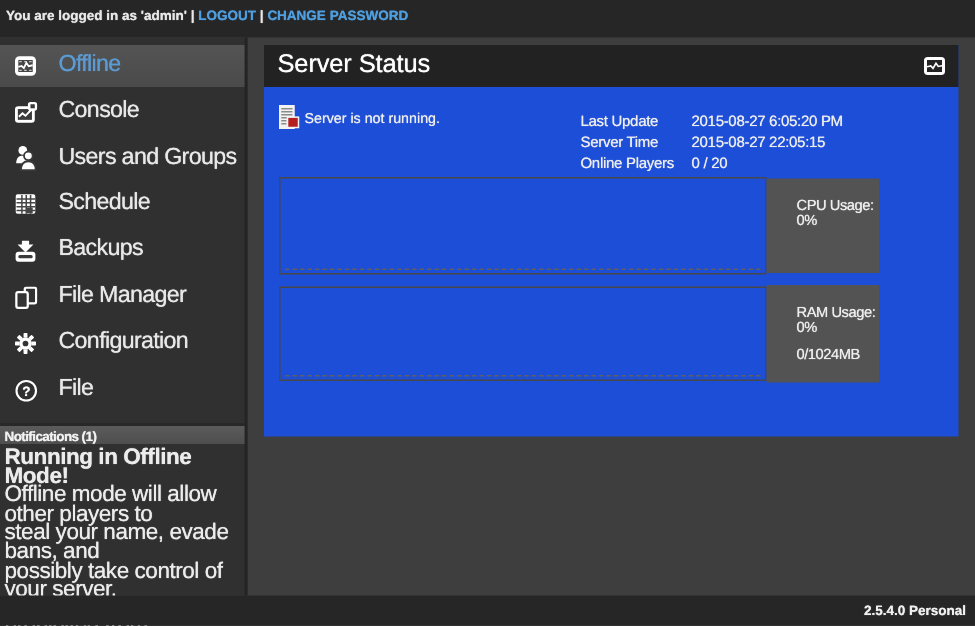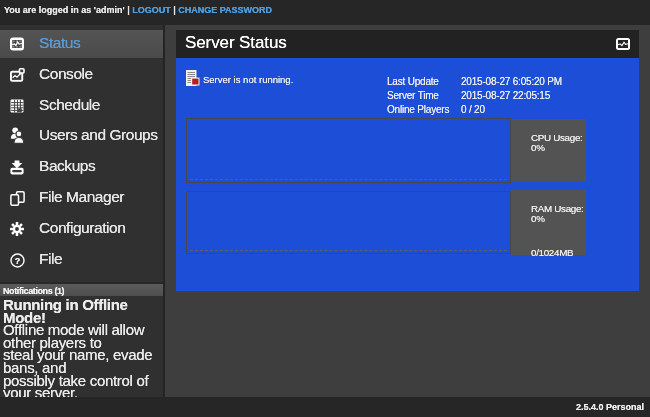--- a/index.html
+++ b/index.html
@@ -61,63 +61,63 @@
               <rect x="2.8" y="3.7" width="1.7" height="0.8"></rect>
               <rect x="6.1" y="3.7" width="1.7" height="0.8"></rect>
               <rect x="9.4" y="3.7" width="1.7" height="0.8"></rect>
               <rect x="2.8" y="9.5" width="1.7" height="0.8"></rect>
               <rect x="6.1" y="9.5" width="1.7" height="0.8"></rect>
               <rect x="9.4" y="9.5" width="1.7" height="0.8"></rect>
             </g>
             <polyline points="2.2,7.6 4.4,7 5.9,8.4 7.6,4.9 9.1,7.1 11.8,6.5" fill="none" stroke="#fff" stroke-width="1.2"></polyline>
           </svg>
   </span>
-        <span class="lb">Status</span>
+        <span class="lb">Offline</span>
       </li>
   <li>
         <span class="ic">
     <svg width="15" height="14" viewBox="0 0 15 14">
             <rect x="0" y="2.8" width="13.2" height="11" rx="2.2" fill="#fff"></rect>
             <rect x="1.9" y="4.7" width="9.4" height="7.2" fill="#3a3a3a"></rect>
             <polyline points="2.6,9.8 5,7.6 7,9.2 10.2,5.8" fill="none" stroke="#fff" stroke-width="1.3"></polyline>
             <rect x="8.6" y="0" width="6.2" height="5.8" rx="1.8" fill="#fff"></rect>
             <polygon points="9.4,5 12.4,5 9,7.6" fill="#fff"></polygon>
             <rect x="10.3" y="1.5" width="2.9" height="2.7" fill="#3a3a3a"></rect>
           </svg>
   </span>
         <span class="lb">Console</span>
+      </li>
+  <li>
+        <span class="ic">
+    <svg width="14" height="17" viewBox="0 0 14 17" style="margin-top:-2px">
+            <circle cx="5.2" cy="3.3" r="2.9" fill="#fff"></circle>
+            <path d="M0.8,11.8 C0.8,8 2.9,6.8 5.2,6.8 C7.5,6.8 9.6,8 9.6,11.8 Z" fill="#fff"></path>
+            <circle cx="8.9" cy="6.9" r="2.9" fill="#fff" stroke="#3a3a3a" stroke-width="1.2"></circle>
+            <path d="M4,16.4 C4,11.6 6.3,10.5 8.9,10.5 C11.5,10.5 13.8,11.6 13.8,16.4 Z" fill="#fff" stroke="#3a3a3a" stroke-width="1.2"></path>
+          </svg>
+  </span>
+        <span class="lb">Users and Groups</span>
       </li>
   <li>
         <span class="ic">
     <svg width="14" height="14" viewBox="0 0 14 14">
             <rect x="0.5" y="0.5" width="13" height="13" rx="1.2" fill="#fff"></rect>
             <g stroke="#454545" stroke-width="1">
               <line x1="4.6" y1="1" x2="4.6" y2="13.5"></line>
               <line x1="7.5" y1="1" x2="7.5" y2="13.5"></line>
               <line x1="10.4" y1="1" x2="10.4" y2="13.5"></line>
               <line x1="1" y1="3.6" x2="13.5" y2="3.6"></line>
               <line x1="1" y1="6.2" x2="13.5" y2="6.2"></line>
               <line x1="1" y1="8.8" x2="13.5" y2="8.8"></line>
               <line x1="1" y1="11.4" x2="13.5" y2="11.4"></line>
             </g>
             <rect x="8" y="9.4" width="3.8" height="3.8" fill="#454545"></rect>
           </svg>
   </span>
         <span class="lb">Schedule</span>
-      </li>
-  <li>
-        <span class="ic">
-    <svg width="14" height="17" viewBox="0 0 14 17" style="margin-top:-2px">
-            <circle cx="5.2" cy="3.3" r="2.9" fill="#fff"></circle>
-            <path d="M0.8,11.8 C0.8,8 2.9,6.8 5.2,6.8 C7.5,6.8 9.6,8 9.6,11.8 Z" fill="#fff"></path>
-            <circle cx="8.9" cy="6.9" r="2.9" fill="#fff" stroke="#3a3a3a" stroke-width="1.2"></circle>
-            <path d="M4,16.4 C4,11.6 6.3,10.5 8.9,10.5 C11.5,10.5 13.8,11.6 13.8,16.4 Z" fill="#fff" stroke="#3a3a3a" stroke-width="1.2"></path>
-          </svg>
-  </span>
-        <span class="lb">Users and Groups</span>
       </li>
   <li>
         <span class="ic">
     <svg width="14" height="15" viewBox="0 0 14 15">
             <polygon points="4.6,0.5 9.4,0.5 9.4,3 12.3,3 7,8.4 1.7,3 4.6,3" fill="#fff"></polygon>
             <rect x="0.4" y="7.8" width="13.2" height="6.7" rx="2" fill="#fff"></rect>
             <rect x="2.2" y="10" width="9.6" height="2.2" rx="1" fill="#3a3a3a"></rect>
           </svg>
   </span>
         <span class="lb">Backups</span>
@@ -203,17 +203,17 @@
       <span class="ivalue" style="top:31.7px">2015-08-27 22:05:15</span>
     <span class="ilabel" style="top:45.7px">Online Players</span>
       <span class="ivalue" style="top:45.7px">0 / 20</span>
     <div class="chartbox" style="top:59.5px; height:65px;">
         <div class="dash"></div>
       </div>
     <div class="usage" style="top:61px; height:63px;">CPU Usage:<br>0%</div>
     <div class="chartbox" style="top:132.5px; height:63px;">
         <div class="dash"></div>
       </div>
-    <div class="usage" style="top:132px; height:64.5px;">RAM Usage:<br>0%<div style="margin-top:24px">0/1024MB</div></div>
+    <div class="usage" style="top:132px; height:64.5px;">RAM Usage:<br>0%<div style="margin-top:8px">0/1024MB</div></div>
   </div>
 </div>
 
 <div id="footer">2.5.4.0 Personal</div>
 
 </body></html>

